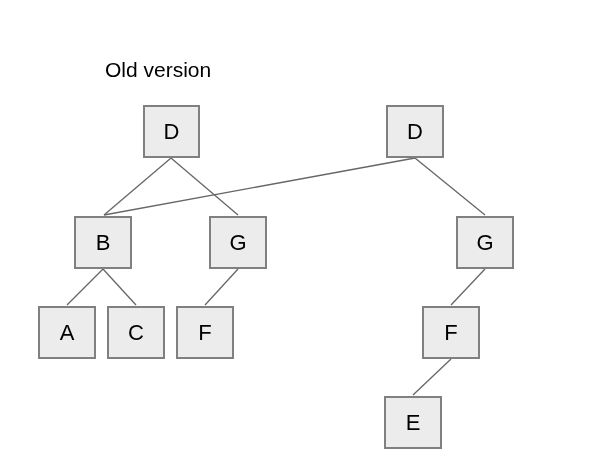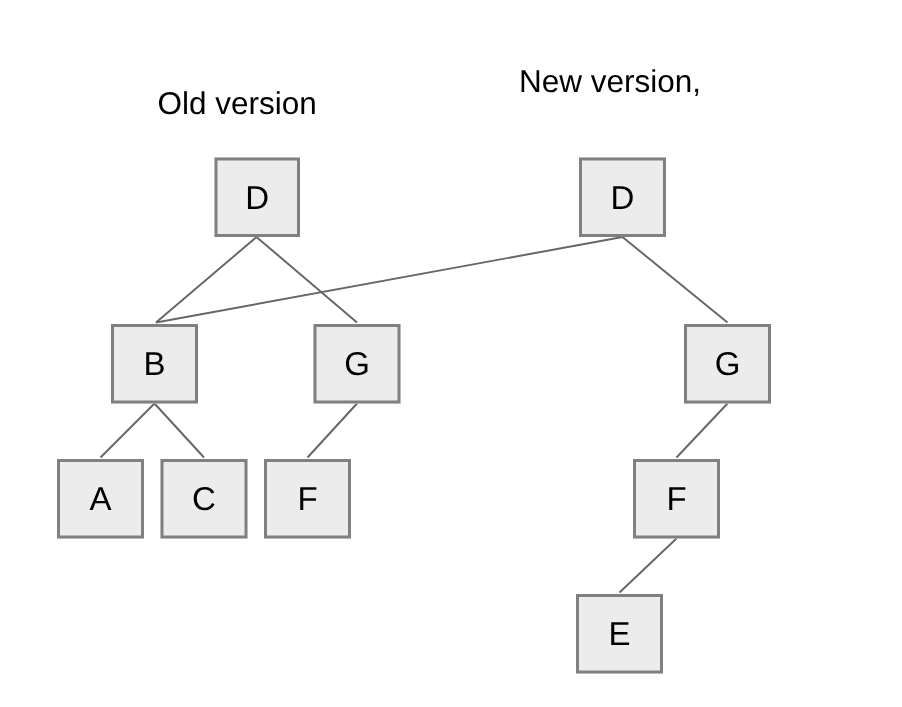--- a/index.html
+++ b/index.html
@@ -94,16 +94,16 @@
       <div class="tree-node" style="left: 422px; top: 306px; width: 58px; height: 53px; background: rgb(236, 236, 236); border-color: rgb(128, 128, 128);">
         <span class="node-label" style="color: rgb(0, 0, 0);">F</span>
       </div>
       <div class="tree-node" style="left: 384px; top: 396px; width: 58px; height: 53px; background: rgb(236, 236, 236); border-color: rgb(128, 128, 128);">
         <span class="node-label" style="color: rgb(0, 0, 0);">E</span>
       </div>
     </div>
 
   <div id="caption-layer">
       <div class="diagram-caption" style="left: 105px; top: 55px; color: rgb(0, 0, 0); text-align: center;"><div>Old version</div></div>
-      <div class="diagram-caption" style="left: 346px; top: 40px; color: rgb(0, 0, 0);"><div>New version,</div></div>
+      <div class="diagram-caption" style="left: 346px; top: 40px; color: rgb(0, 0, 0);"></div>
     </div>
 
 </div>
 
 </body></html>

